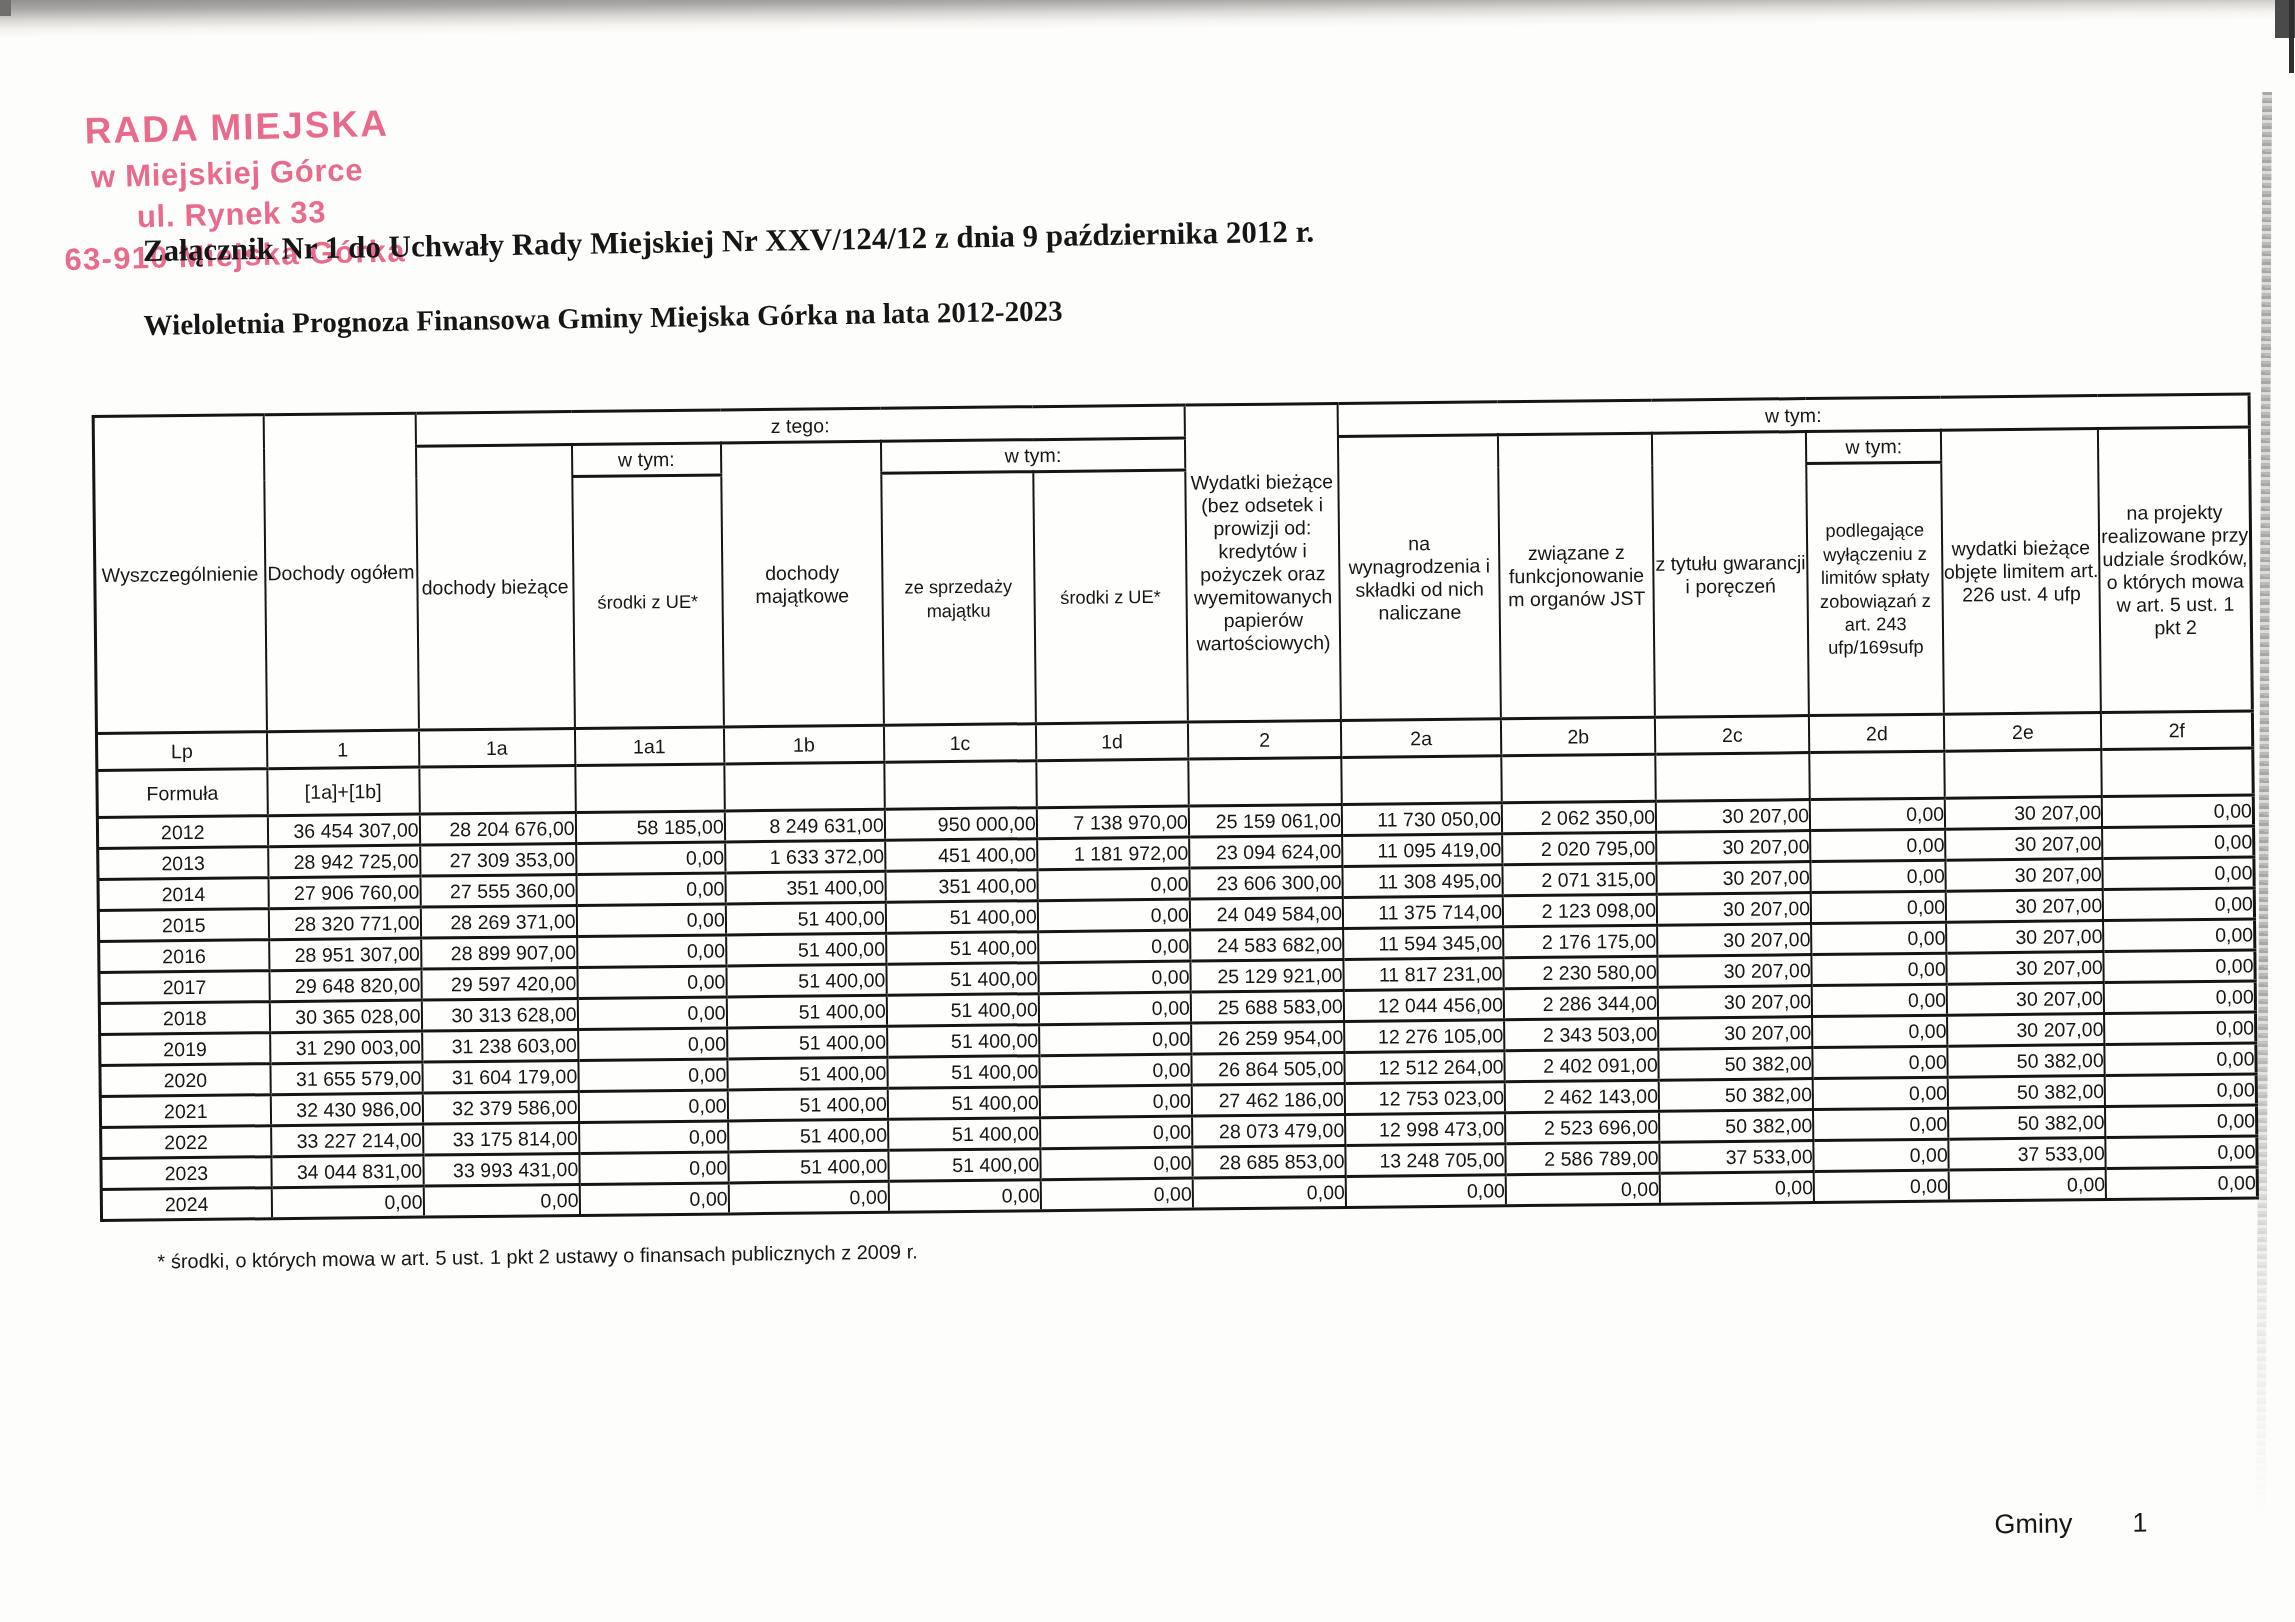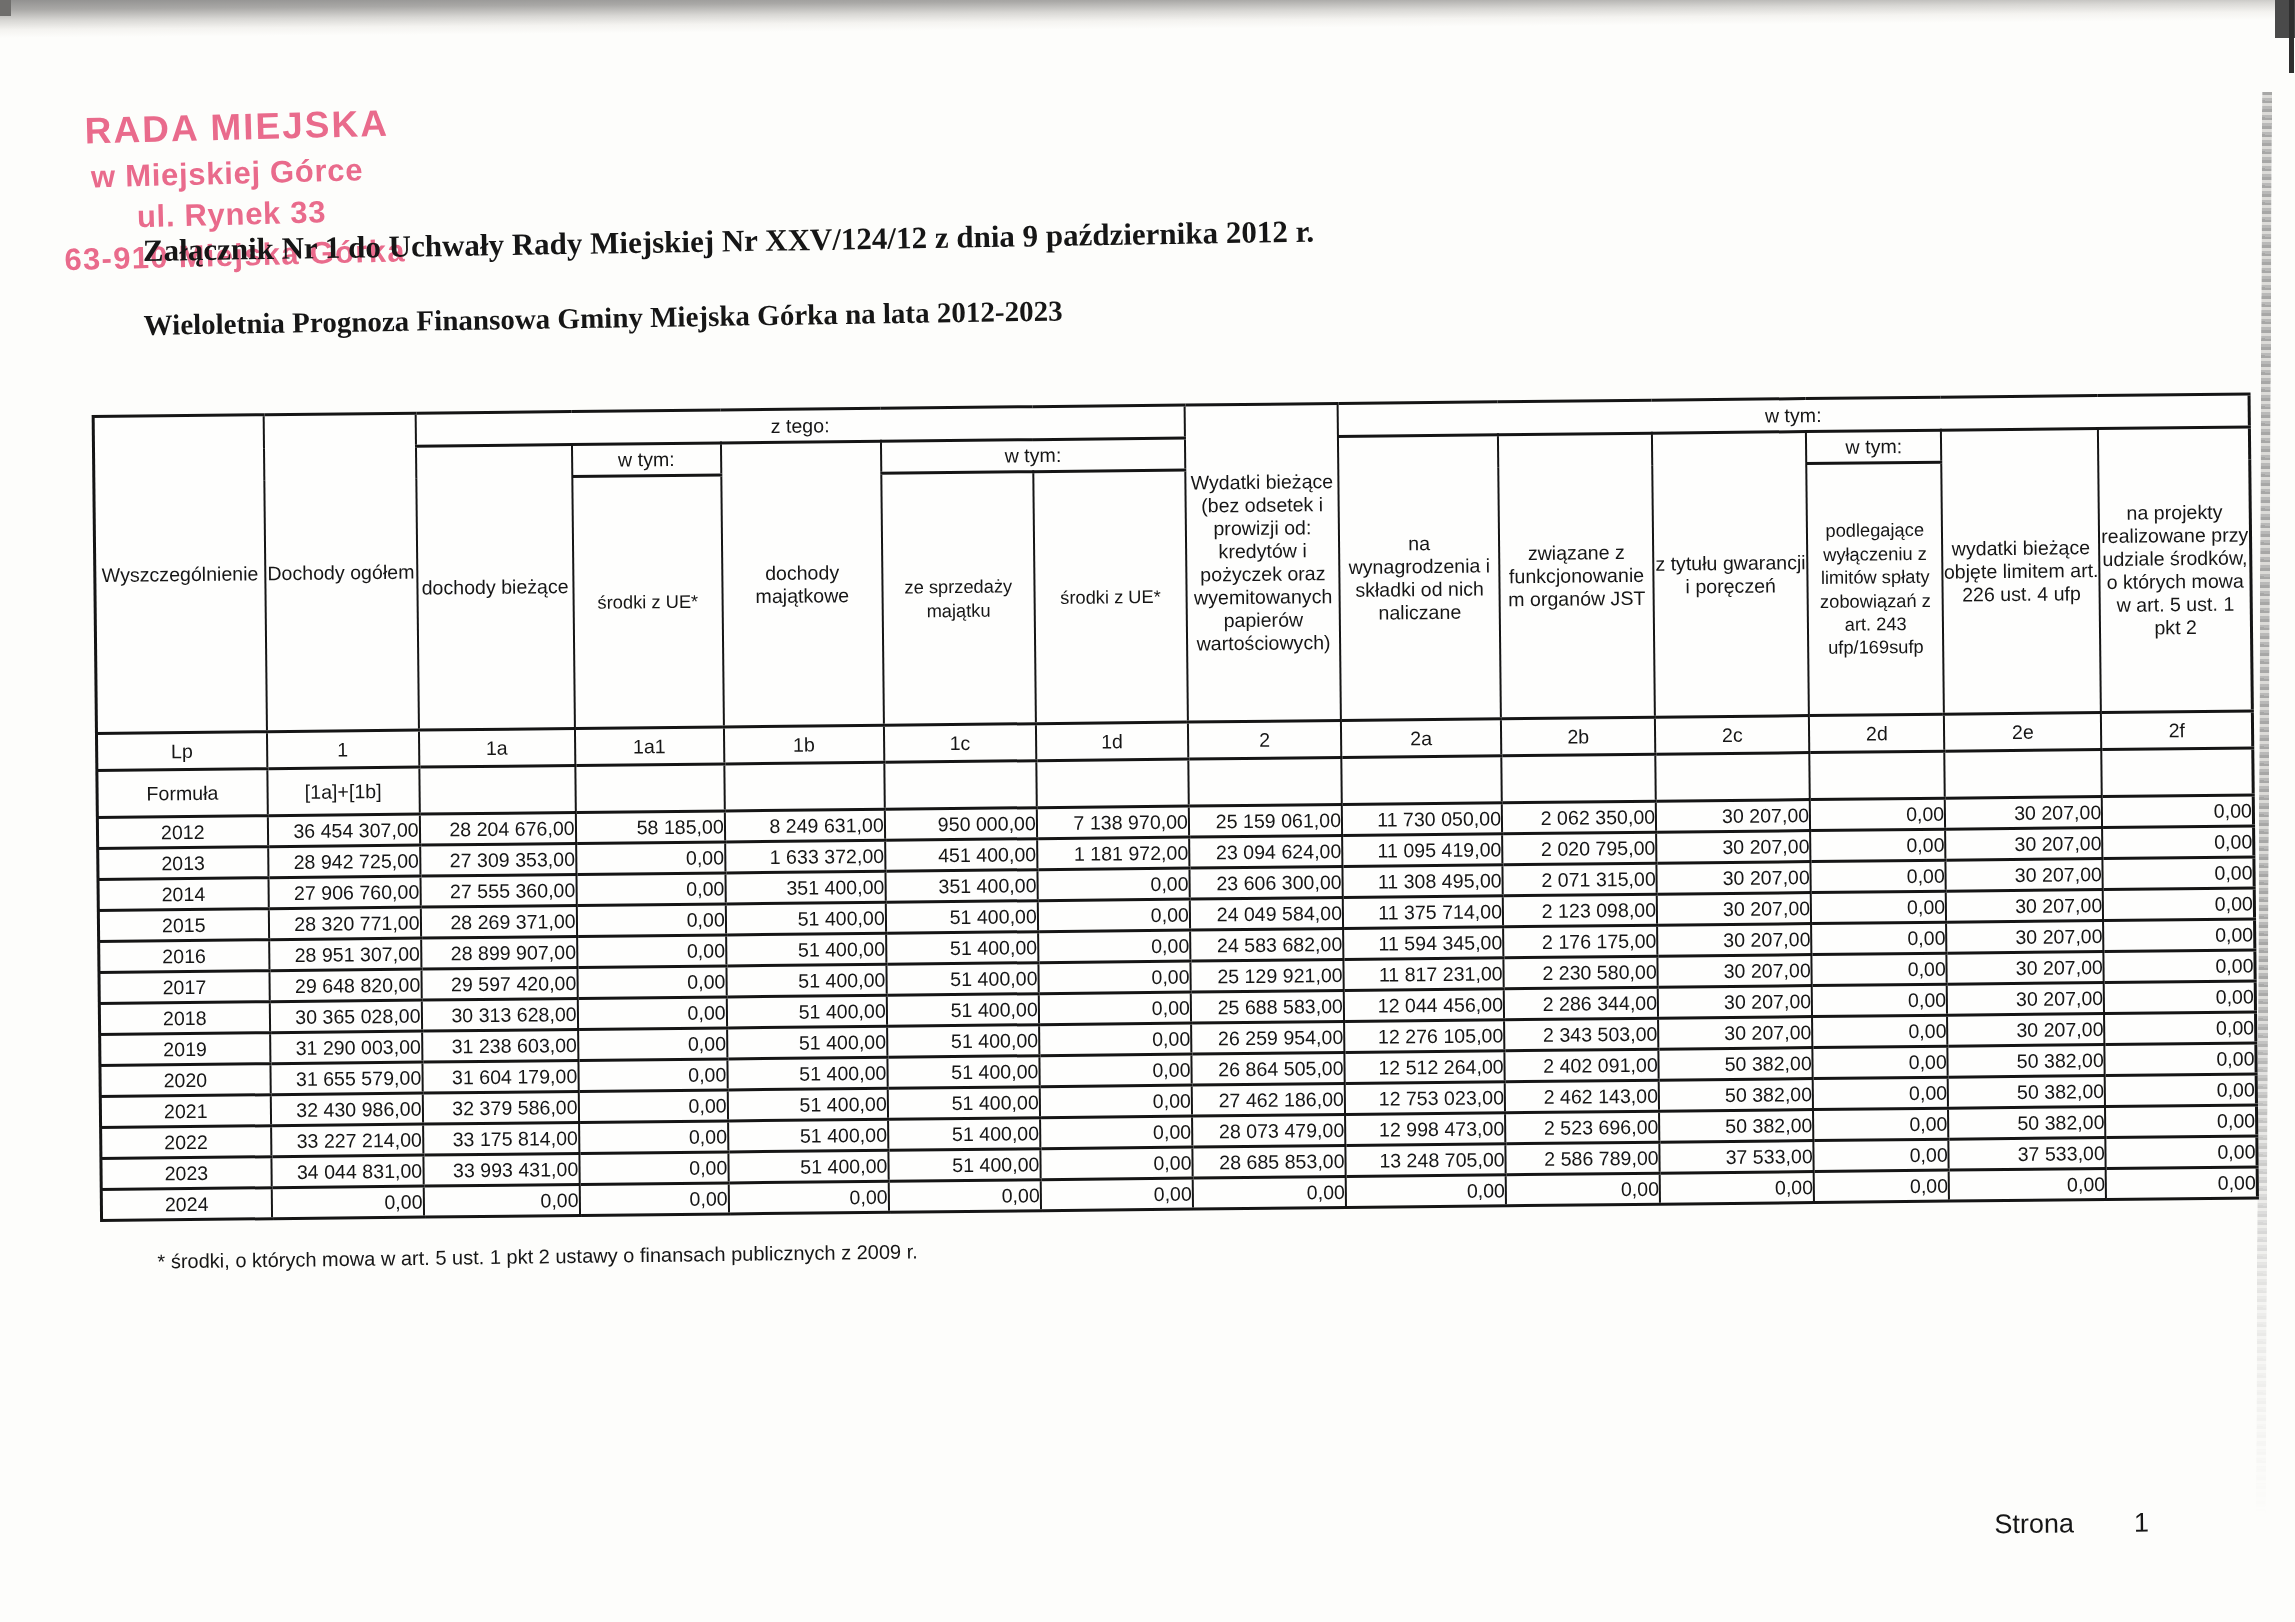--- a/index.html
+++ b/index.html
@@ -396,19 +396,19 @@
             <td class="c-num" data-name="value-cell">0,00</td>
             <td class="c-num" data-name="value-cell">0,00</td>
             <td class="c-num" data-name="value-cell">0,00</td>
           </tr>
         </tbody>
     </table>
 
     <div class="footnote" data-name="footnote">* środki, o których mowa w art. 5 ust. 1 pkt 2 ustawy o finansach publicznych z 2009 r.</div>
 
     <div class="pagefooter" data-name="page-footer">
-      <span data-name="page-footer-label">Strona</span>
+      <span data-name="page-footer-label">Gminy</span>
       <span data-name="page-number">1</span>
     </div>
 
   </div>
 </div>
 
 
 </body></html>

